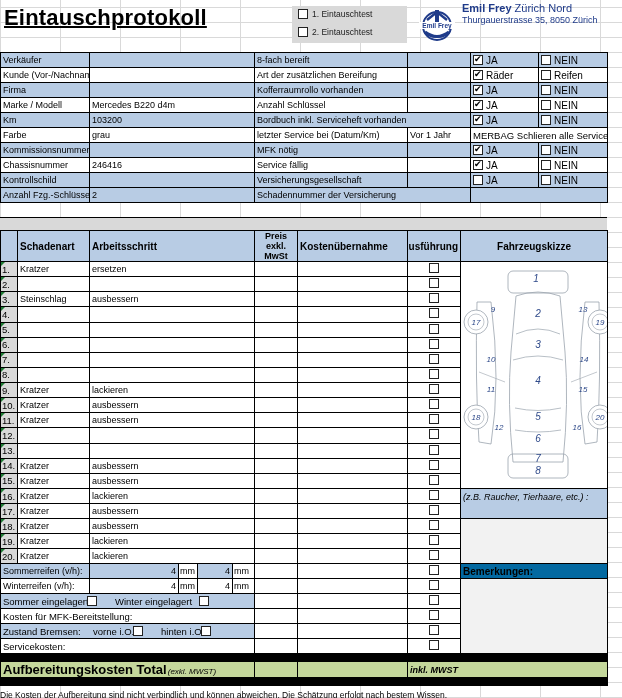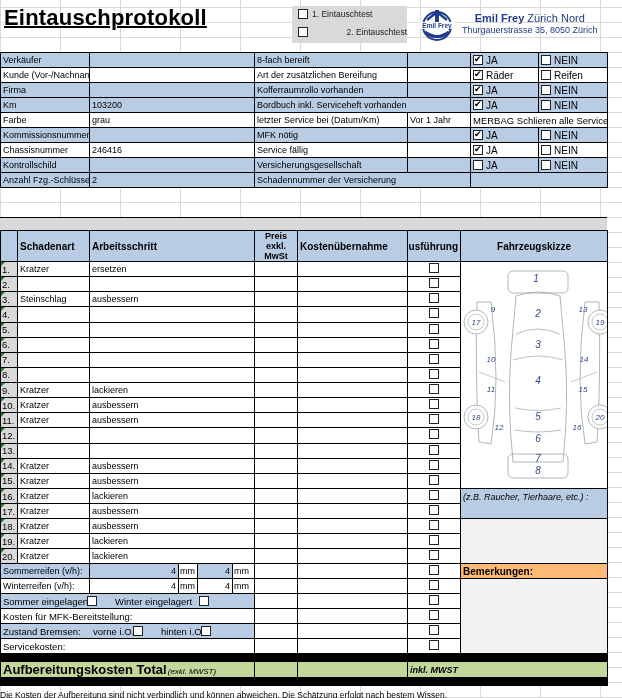--- a/index.html
+++ b/index.html
@@ -25,21 +25,21 @@
   .testbox { left: 292px; top: 6px; width: 115px; height: 37px; background: #d9d9d9; }
   .testitem { display: flex; align-items: center; gap: 4px; font-size: 8.5px; height: 16px; padding-left: 6px; color:#222; }
   .cb {
     display: inline-block; width: 10px; height: 10px; border: 1px solid #222; background: #fff;
     position: relative; flex: none;
   }
   .cb.checked::after {
     content: "✔"; position: absolute; left: 0px; top: -3px; font-size: 9px; line-height: 12px; color: #000;
   }
   .logo { left: 417px; top: 8px; width: 40px; height: 34px; }
-  .brand { left: 462px; top: 12px; text-align: center; }
+  .brand { left: 462px; top: 2px; }
   .brand .name { font-size: 11px; color: #1f3b8a; }
   .brand .name b { font-weight: bold; }
   .brand .addr { font-size: 9px; color: #1f3b8a; margin-top: 1px; }
 
   table { border-collapse: collapse; position: absolute; table-layout: fixed; }
   td { border: 1px solid #000; padding: 0 2px; height: 15px; white-space: nowrap; overflow: hidden; vertical-align: middle; font-size: 9px; }
   .blue { background: #b8cce4; }
   .white { background: #ffffff; }
   .info td { height: 15px; }
   .chk { display:flex; align-items:center; gap:3px; font-size: 10px; }
@@ -48,41 +48,41 @@
   .hdr td { height: 27px; font-weight: bold; font-size: 10px; }
   .dmg td { height: 15px; }
   .rownum { background: #d9d9d9; text-align: left; padding-left: 1px; font-size: 9.5px; position: relative; }
   .rownum::before {
     content: ""; position: absolute; left: 0; top: 0; border-left: 4px solid #1e7b34; border-bottom: 4px solid transparent;
   }
   .center { text-align: center; }
   .sketch { background: #fff; vertical-align: top !important; padding: 0 !important; }
   .note-hdr { background: #b8cce4; font-style: italic; font-size: 9px; white-space: normal !important; vertical-align: top !important; line-height: 12px; padding-top:2px !important; }
   .note-body { background: #f2f2f2; }
-  .bem-hdr { background: #fdba74; font-weight: bold; font-size: 10px; }
+  .bem-hdr { background: #0369a1; font-weight: bold; font-size: 10px; }
   .black { background: #000; height: 8px !important; padding: 0 !important; }
   .total { background: #c4d79b; height: 16px !important; }
   .total .big { font-size: 13px; font-weight: bold; }
   .total .small { font-size: 8px; font-style: italic; margin-left: 1px; }
   .total .inkl { font-weight: bold; font-style: italic; font-size: 9px; }
   .footer { left: 0; top: 690px; font-size: 8.5px; color: #000; white-space: nowrap; width: 610px; overflow: hidden; }
 </style>
 </head>
 <body>
 
 <div class="gridbg"></div>
 
 <div class="abs title">Eintauschprotokoll</div>
 
 <div class="abs testbox">
   <div class="testitem">
     <span class="cb"></span>
     <span>1. Eintauschtest</span>
   </div>
-  <div class="testitem" style="margin-top:2px;justify-content:space-between;">
+  <div class="testitem" style="margin-top:2px;">
     <span class="cb"></span>
     <span>2. Eintauschtest</span>
   </div>
 </div>
 
 <svg class="abs logo" viewBox="0 0 40 34">
   <circle cx="20" cy="18" r="14" fill="none" stroke="#1f3b8a" stroke-width="2"></circle>
   <path d="M10 12 L20 4 L30 12" fill="none" stroke="#1f3b8a" stroke-width="2.5"></path>
   <rect x="18" y="2" width="4" height="12" fill="#1f3b8a"></rect>
   <rect x="2" y="14" width="36" height="7" fill="#fff"></rect>
@@ -138,20 +138,38 @@
           <div class="chk">
             <span class="cb"></span>
             <span>Reifen</span>
           </div>
         </td>
       </tr>
       <tr class="blue">
         <td>Firma</td>
         <td></td>
         <td colspan="1">Kofferraumrollo vorhanden</td>
+        <td></td>
+        <td>
+          <div class="chk">
+            <span class="cb checked"></span>
+            <span>JA</span>
+          </div>
+        </td>
+        <td>
+          <div class="chk">
+            <span class="cb"></span>
+            <span>NEIN</span>
+          </div>
+        </td>
+      </tr>
+      <tr class="white">
+        <td>Marke / Modell</td>
+        <td>Mercedes B220 d4m</td>
+        <td colspan="1">Anzahl Schlüssel</td>
         <td></td>
         <td>
           <div class="chk">
             <span class="cb checked"></span>
             <span>JA</span>
           </div>
         </td>
         <td>
           <div class="chk">
             <span class="cb"></span>

